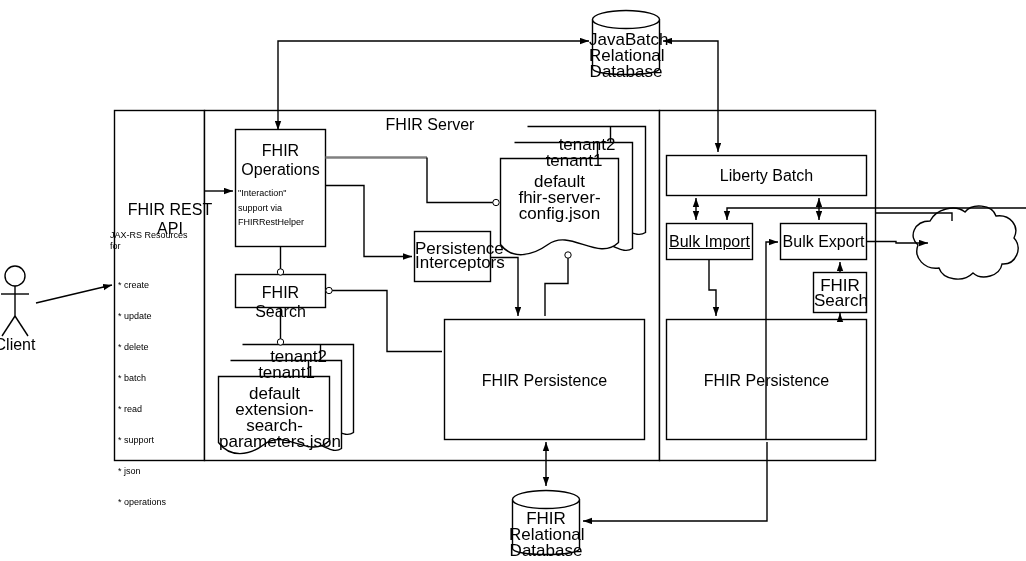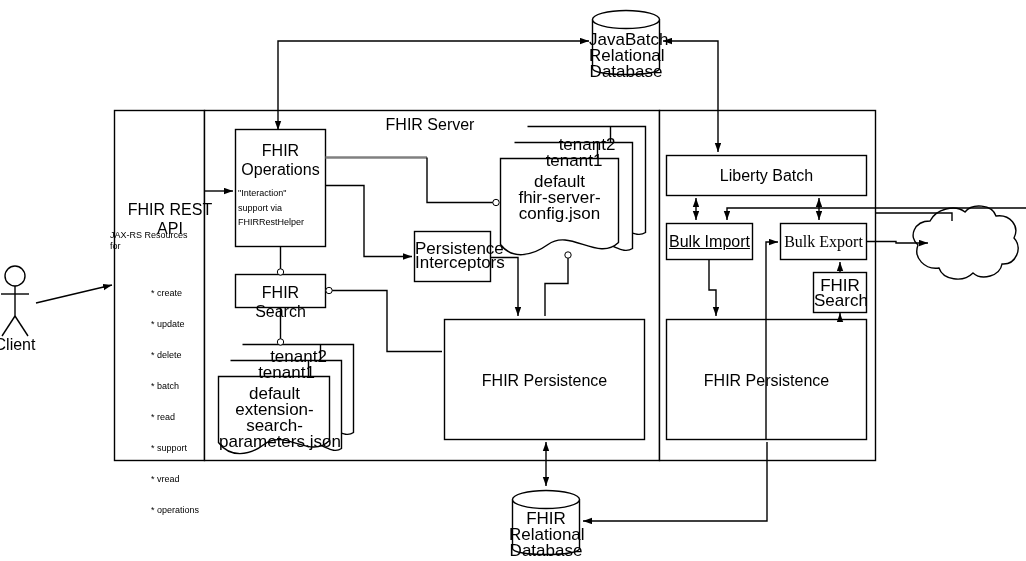--- a/index.html
+++ b/index.html
@@ -166,28 +166,28 @@
 
       <path d="M876,213 L952,213 L952,221"></path>
 
     </g>
   </svg>
 
   <div class="lbl t12" style="left:-15px; top:336px; width:60px;">Client</div>
 
   <div class="lbl t12" style="left:114px; top:201px; width:112px;">FHIR REST API</div>
   <div class="lbl lbl-left t9" style="left:110px; top:230px; width:90px;">JAX-RS Resources for</div>
-  <div class="lbl lbl-left t9" style="left:118px; top:270px; width:90px; line-height:15.5px;margin-left:33px;">
+  <div class="lbl lbl-left t9" style="left:118px; top:262px; width:90px; line-height:15.5px;">
     <div>* create</div>
     <div>* update</div>
     <div>* delete</div>
     <div>* batch</div>
     <div>* read</div>
     <div>* support</div>
-    <div>* vread</div>
+    <div>* json</div>
     <div>* operations</div>
   </div>
 
   <div class="lbl t12" style="left:330px; top:116px; width:200px;">FHIR Server</div>
 
   <div class="lbl t12" style="left:236px; top:142px; width:89px;">FHIR
 Operations</div>
   <div class="lbl lbl-left t9" style="left:238px; top:186px; width:88px; line-height:14.5px;">"Interaction"
 support via
 FHIRRestHelper</div>
@@ -208,21 +208,21 @@
   <div class="lbl t11" style="left:231px; top:363px; width:111px;">tenant1</div>
   <div class="lbl t11" style="left:219px; top:386px; width:111px; line-height:16px;">default
 extension-search-
 parameters.json</div>
 
 
   <div class="lbl t12" style="left:667px; top:167px; width:199px;">Liberty Batch</div>
 
   <div class="lbl t12" style="left:667px; top:233px; width:85px;text-decoration:underline;">Bulk Import</div>
 
-  <div class="lbl t12" style="left:781px; top:233px; width:85px;font-family:Liberation Serif, serif;">Bulk Export</div>
+  <div class="lbl t12" style="left:781px; top:233px; width:85px;">Bulk Export</div>
 
   <div class="lbl t11" style="left:814px; top:278px; width:52px; line-height:15px;">FHIR
 Search</div>
 
   <div class="lbl t12" style="left:667px; top:372px; width:199px;">FHIR Persistence</div>
 
   <div class="lbl t11" style="left:589px; top:32px; width:74px; line-height:16px;">JavaBatch
 Relational
 Database</div>
 

